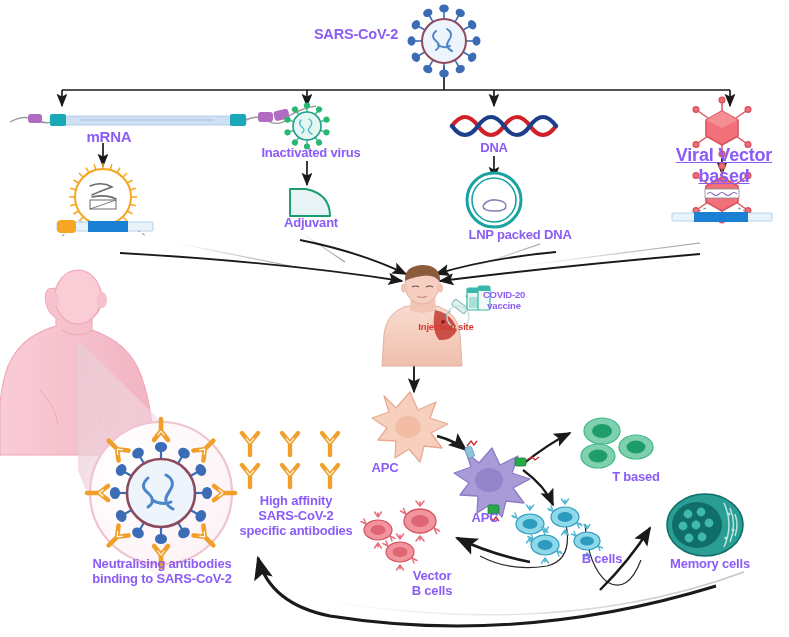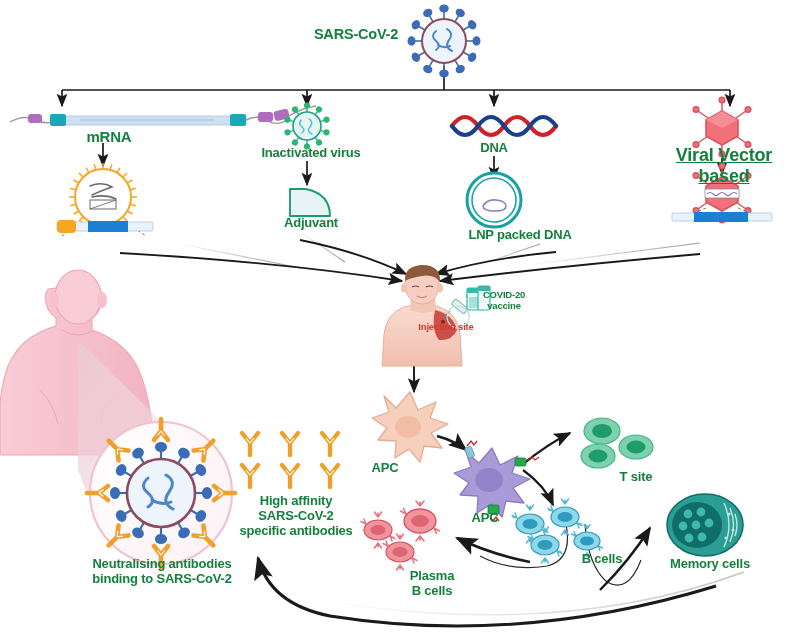--- a/index.html
+++ b/index.html
@@ -11,21 +11,21 @@
     position: relative;
     width: 789px;
     height: 637px;
     background: #ffffff;
     font-family: "Liberation Sans", sans-serif;
     overflow: hidden;
   }
   .lbl {
     position: absolute;
     font-weight: bold;
-    color: #15803d;
+    color: #8b5cf6;
     text-align: center;
     line-height: 1.15;
     white-space: pre-line;
     letter-spacing: -0.2px;
   }
   svg.layer {
     position: absolute;
     left: 0;
     top: 0;
     width: 789px;
@@ -718,25 +718,25 @@
 
   <div class="lbl" style="left:400px;top:322px;width:92px;font-size:9.5px;color:#d4392f;">Injection site</div>
 
   <div class="lbl" style="left:471px;top:290px;width:66px;font-size:9.5px;">COVID-20
 vaccine</div>
 
   <div class="lbl" style="left:363px;top:461px;width:44px;font-size:13px;">APC</div>
 
   <div class="lbl" style="left:463px;top:511px;width:44px;font-size:13px;">APC</div>
 
-  <div class="lbl" style="left:605px;top:470px;width:62px;font-size:13px;">T site</div>
+  <div class="lbl" style="left:605px;top:470px;width:62px;font-size:13px;">T based</div>
 
   <div class="lbl" style="left:573px;top:552px;width:58px;font-size:13px;">B cells</div>
 
-  <div class="lbl" style="left:392px;top:569px;width:80px;font-size:13px;">Plasma
+  <div class="lbl" style="left:392px;top:569px;width:80px;font-size:13px;">Vector
 B cells</div>
 
   <div class="lbl" style="left:665px;top:557px;width:90px;font-size:13px;">Memory cells</div>
 
   <div class="lbl" style="left:238px;top:494px;width:116px;font-size:13px;">High affinity
 SARS-CoV-2
 specific antibodies</div>
 
   <div class="lbl" style="left:82px;top:557px;width:160px;font-size:13px;">Neutralising antibodies
 binding to SARS-CoV-2</div>

